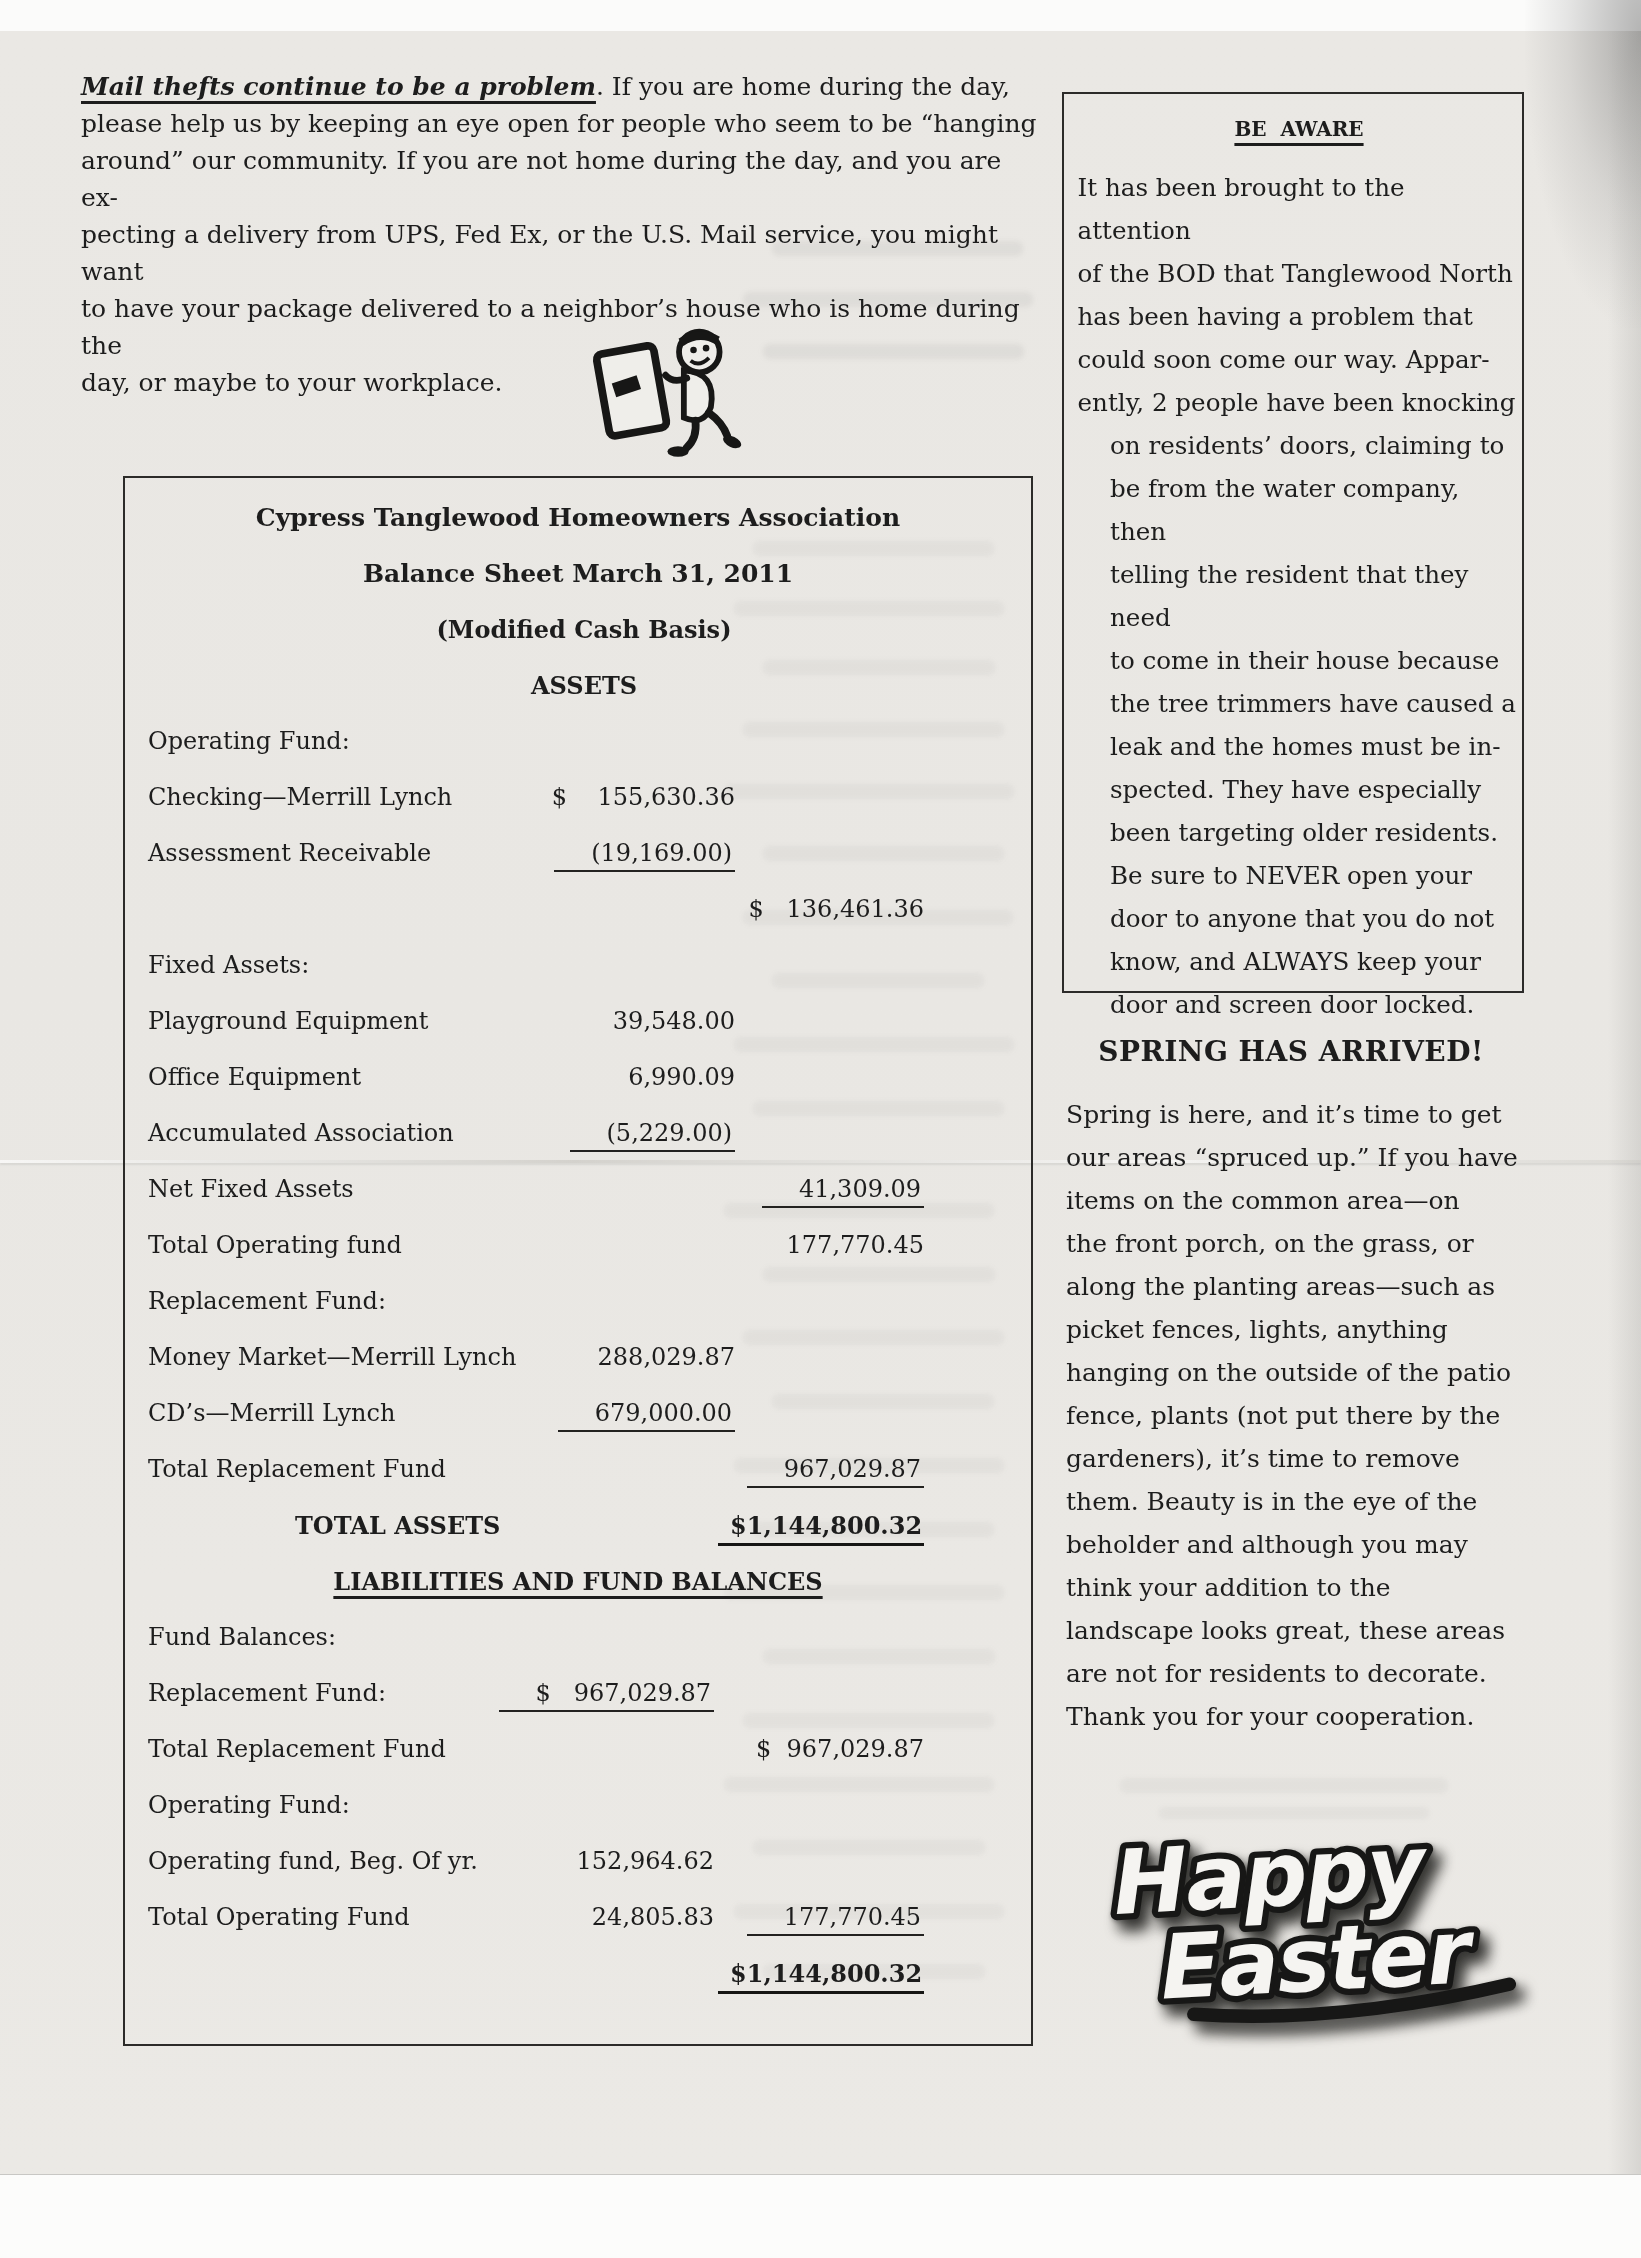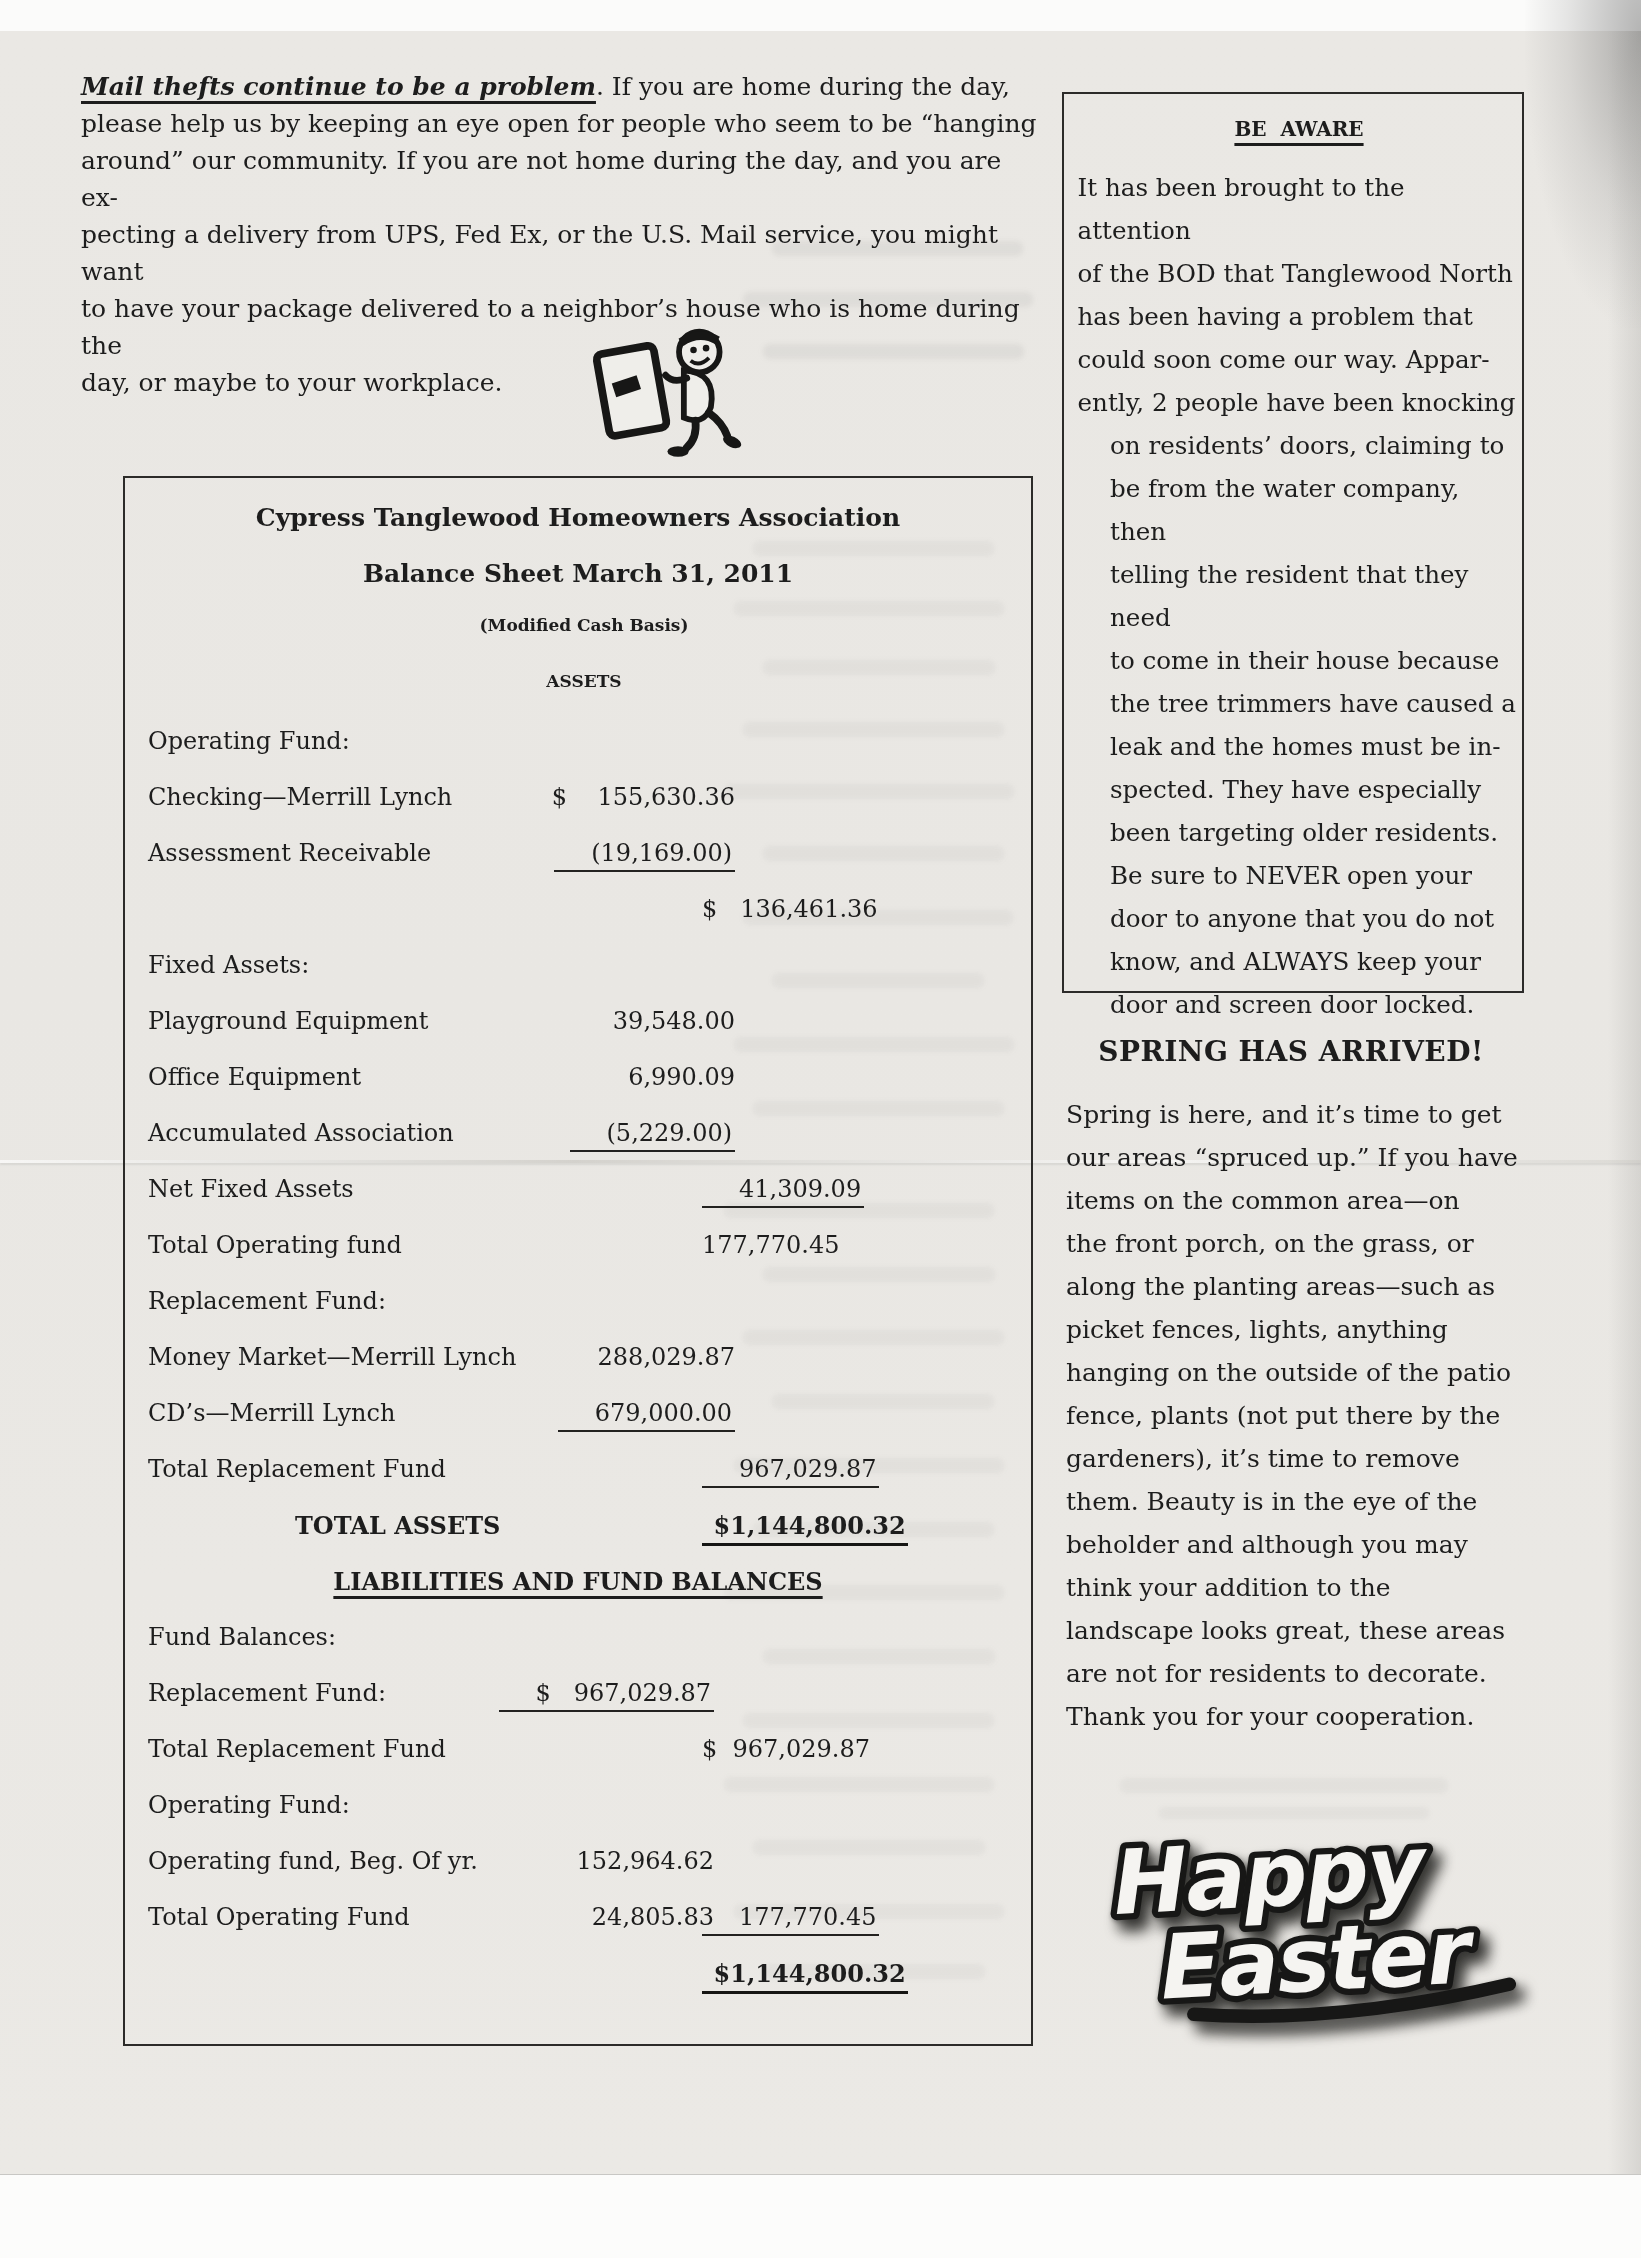--- a/index.html
+++ b/index.html
@@ -49,32 +49,32 @@
   
   .thief { position:absolute; left:589px; top:324px; }
 
   
   .bs {
     position:absolute; left:123px; top:476px; width:906px; height:1566px;
     border:2.4px solid #2c2b29;
   }
   .bs-inner { padding-top:25px; }
   .bs-title { text-align:center; font-weight:bold; font-size:25px; height:31px; margin-bottom:25px; }
-  .bs-title.sub { font-size:17px;margin-left:12px; }
+  .bs-title.sub { font-size:24px;margin-left:12px; }
   .bs-liab-header {
     text-align:center; font-weight:bold; font-size:24px; height:31px; margin-bottom:25px;
     text-decoration:underline; text-decoration-thickness:2.9px; text-underline-offset:5.8px;
   }
   .r { position:relative; height:31px; margin-bottom:25px; font-size:24px; }
   .lbl { margin-left:23px; }
   .lbl.b { font-weight:bold; }
   .lbl.ind-total { margin-left:170px; }
   .c1  { position:absolute; top:0; left:367px; width:243px; text-align:right; white-space:pre; }
   .c1b { position:absolute; top:0; left:346px; width:243px; text-align:right; white-space:pre; }
-  .c2  { position:absolute; top:0; left:577px; width:222px; white-space:pre; }
+  .c2  { position:absolute; top:0; left:577px; width:222px; text-align:right; white-space:pre; }
   .val { display:inline-block; }
   .sum { border-bottom:2.9px solid #232220; padding:0 2.9px 2.9px 37px; }
   .sumfull { border-bottom:3.4px solid #161614; padding:0 1.9px 2.9px 11.6px; }
   .b { font-weight:bold; }
 
   
   .aware {
     position:absolute; left:1062px; top:92px; width:458px; height:874px;
     border:2.4px solid #2c2b29; padding-top:23px;
   }

